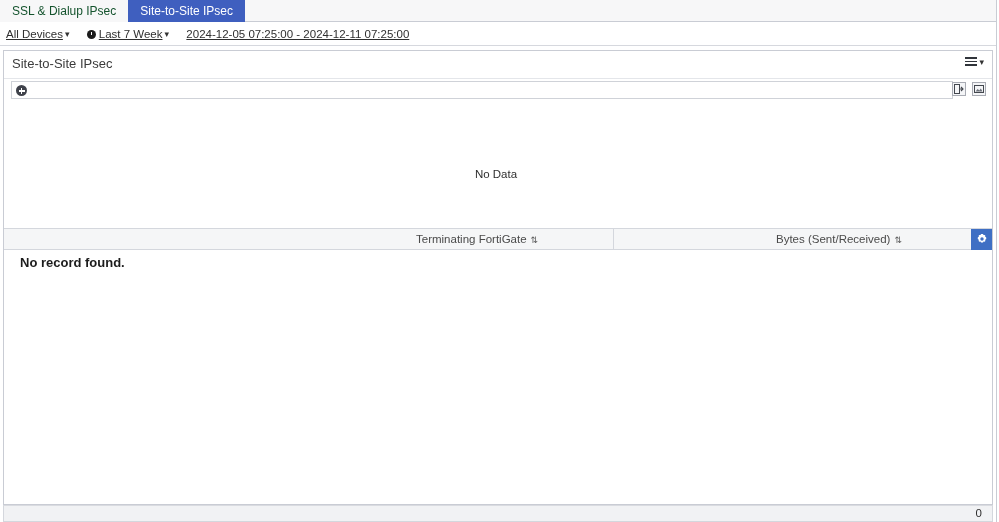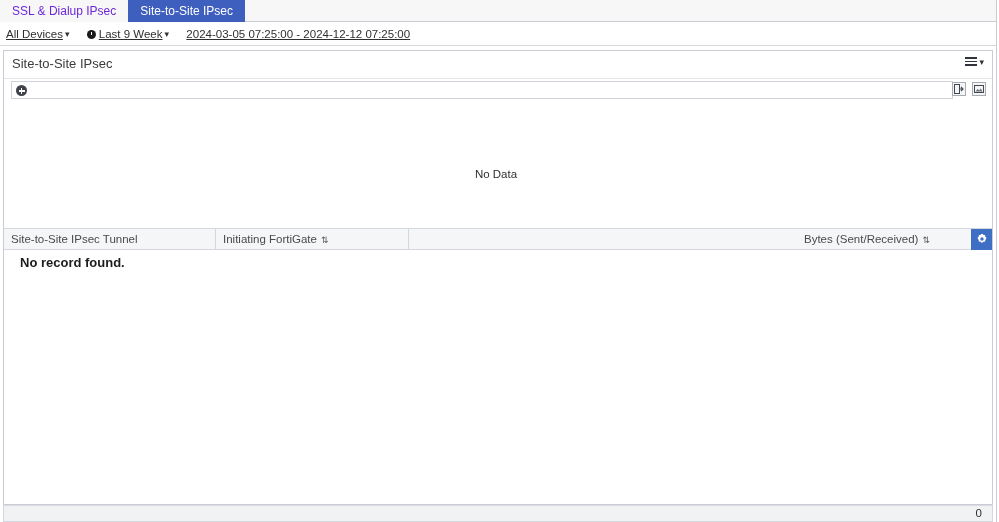--- a/index.html
+++ b/index.html
@@ -31,21 +31,21 @@
     height: 22px;
     line-height: 22px;
     padding: 0 12px;
     font-size: 12px;
     box-sizing: border-box;
     vertical-align: top;
     cursor: pointer;
     white-space: nowrap;
   }
   .tab.inactive {
-    color: #6d28d9;
+    color: #14532d;
     background: #f7f7f8;
   }
   .tab.active {
     color: #ffffff;
     background: #3f5fbf;
   }
 
   
   .filterbar {
     position: absolute;
@@ -308,24 +308,24 @@
   <div class="tab inactive">SSL &amp; Dialup IPsec</div><div class="tab active">Site-to-Site IPsec</div>
 </div>
 
 <div class="filterbar">
 
   <div class="fb-item fb-devices">
     <span>All Devices</span><span class="caret">▾</span>
   </div>
 
   <div class="fb-item fb-time">
-    <span class="clock-ico"></span><span>Last 9 Week</span><span class="caret">▾</span>
-  </div>
-
-  <div class="fb-item fb-range">2024-03-05 07:25:00 - 2024-12-12 07:25:00</div>
+    <span class="clock-ico"></span><span>Last 7 Week</span><span class="caret">▾</span>
+  </div>
+
+  <div class="fb-item fb-range">2024-12-05 07:25:00 - 2024-12-11 07:25:00</div>
 
 </div>
 
 <div class="panel">
 
   <div class="panel-head">
     <div class="panel-title">Site-to-Site IPsec</div>
     <div class="panel-menu">
       <span class="hamburger"><i></i><i></i><i></i></span><span class="caret">▾</span>
     </div>
@@ -350,31 +350,28 @@
     </div>
   </div>
 
   <div class="chart-area">
     <div class="nodata">No Data</div>
   </div>
 
   <div class="table-wrap">
     <div class="thead">
 
-      <div class="th" style="left:0px;width:212px;">
-        <span>Site-to-Site IPsec Tunnel</span>
+
+
+      <div class="th" style="left:405px;width:205px;">
+        <span>Terminating FortiGate</span><span class="sortico">⇅</span>
       </div>
 
-      <div class="th" style="left:212px;width:193px;">
-        <span>Initiating FortiGate</span><span class="sortico">⇅</span>
-      </div>
-
-
-
-      <div class="th" style="left:793px;width:202px;border-right:0;">
+
+      <div class="th" style="left:765px;width:202px;border-right:0;">
         <span>Bytes (Sent/Received)</span><span class="sortico">⇅</span>
       </div>
 
       <div class="gear-btn">
         <svg width="12" height="12" viewBox="0 0 12 12">
           <path d="M6 0.9l1 .2.5 1 1.1-.2.8.8-.3 1.1 1 .5.2 1-.2 1-1 .5.3 1.1-.8.8-1.1-.3-.5 1-1 .2-1-.2-.5-1-1.1.3-.8-.8.3-1.1-1-.5-.2-1 .2-1 1-.5-.3-1.1.8-.8 1.1.2.5-1z" fill="#ffffff"></path>
           <circle cx="6" cy="6" r="1.7" fill="#3f6fc4"></circle>
         </svg>
       </div>
     </div>

